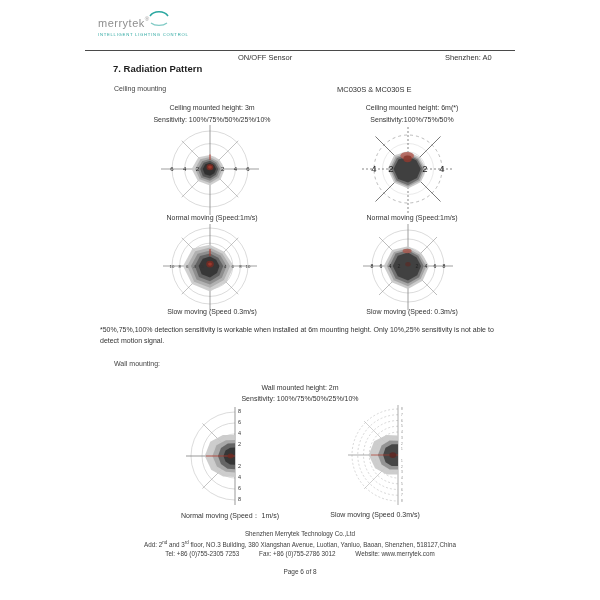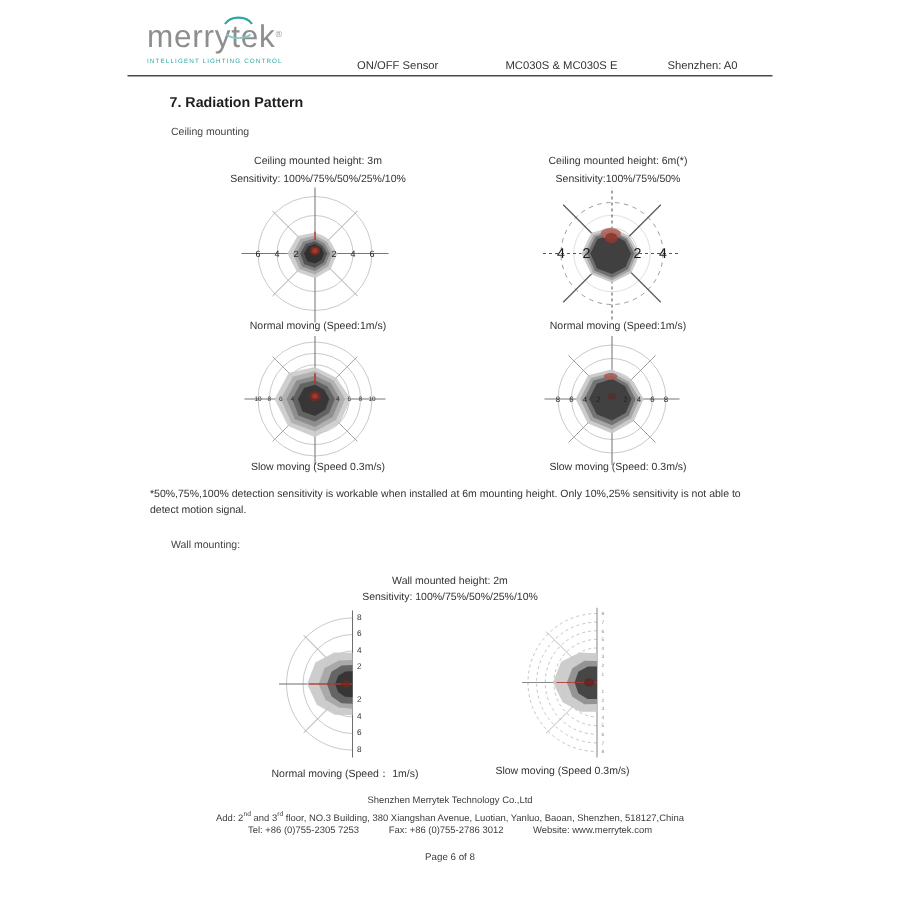--- a/index.html
+++ b/index.html
@@ -1,27 +1,27 @@
 <!DOCTYPE html>
 <html><head>
 <meta charset="utf-8">
 <style>
   html,body{margin:0;padding:0;background:#e8e8e8;}
   #page{position:relative;width:600px;height:600px;background:#ffffff;margin:0 auto;
         font-family:"Liberation Sans","DejaVu Sans",sans-serif;color:#333;overflow:hidden;}
   .abs{position:absolute;}
   
   #logo{left:98px;top:13px;}
-  #logo .word{font-size:21px;color:#8e8e8e;letter-spacing:.5px;font-weight:400;}
+  #logo .word{font-size:11px;color:#8e8e8e;letter-spacing:.5px;font-weight:400;}
   #logo .reg{font-size:6px;color:#9a9a9a;vertical-align:super;}
   #logo .tagline{font-size:4.2px;color:#2aa7a0;letter-spacing:.75px;margin-top:1px;}
   #logo-orbit{position:absolute;left:49px;top:-6px;}
-  .hdr-item{top:39px;font-size:7.5px;color:#333;}
+  .hdr-item{top:53px;font-size:7.5px;color:#333;}
   #hdr-doctype{left:238px;}
-  #hdr-model{left:337px;}
+  #hdr-model{left:337px;margin-top:32px;}
   #hdr-version{left:445px;}
   #hdr-rule{left:85px;top:50px;width:430px;height:1px;background:#4a4a4a;}
   
   #sec-title{left:113px;top:63px;font-size:9.5px;font-weight:bold;color:#1d1d1d;}
   #ceiling-label{left:114px;top:85px;font-size:7px;color:#444;}
   .col-title{top:102px;width:170px;text-align:center;font-size:7px;line-height:11.5px;color:#333;}
   #col1-title{left:127px;}
   #col2-title{left:327px;}
   .chartbox{}
   #c0{left:122px;top:125px;}

